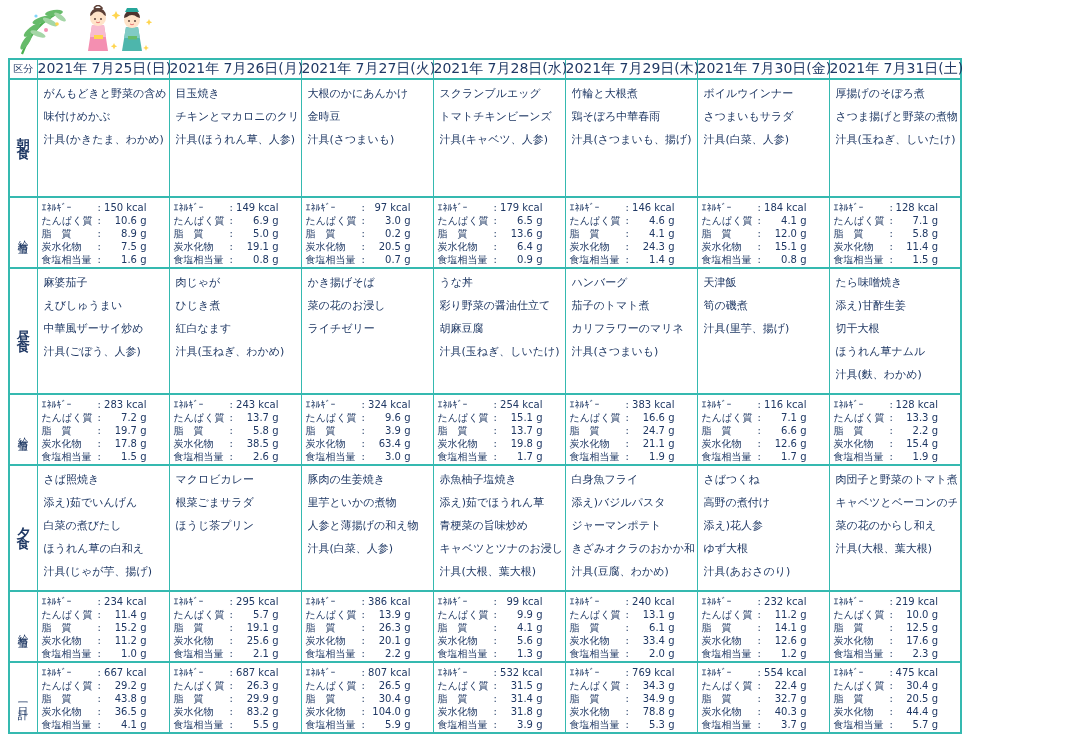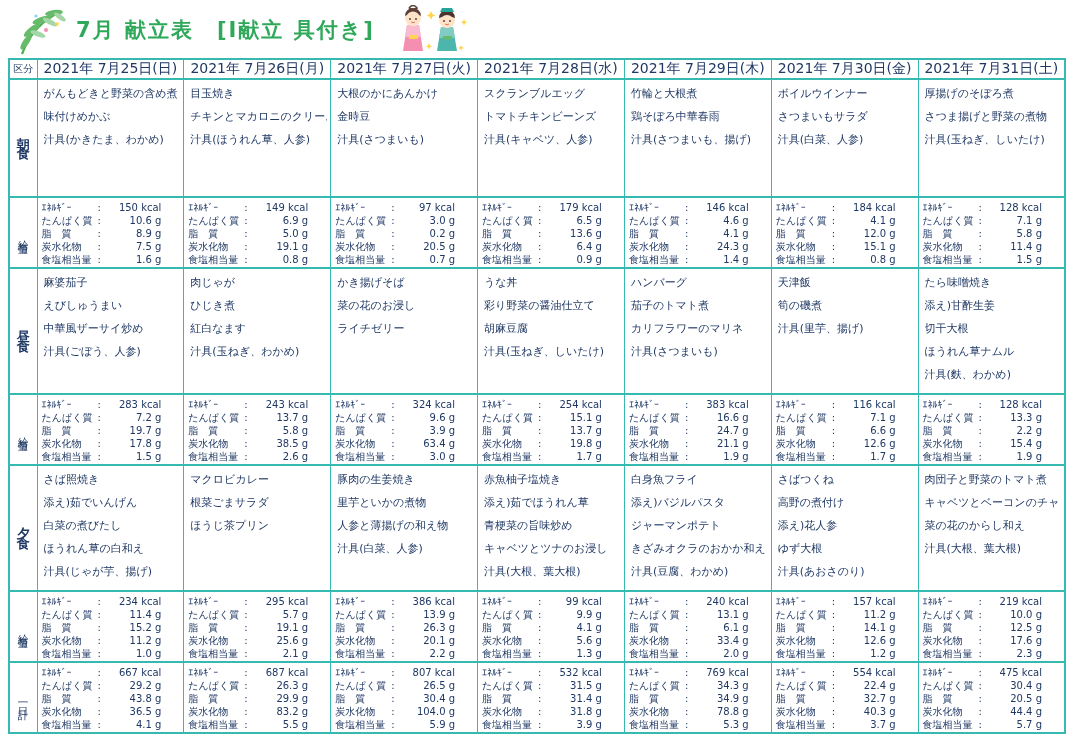--- a/index.html
+++ b/index.html
@@ -21,21 +21,21 @@
     padding-left:4px;margin-bottom:2px;
   }
   .bamboo{width:58px;height:52px;flex:0 0 auto;}
   .page-title{
     font-size:21px;font-weight:bold;color:var(--title);
     letter-spacing:2px;margin:0 10px 0 6px;white-space:nowrap;
   }
   .dolls{width:86px;height:50px;flex:0 0 auto;}
   
   table.menu{
-    width:1058px;border-collapse:collapse;table-layout:fixed;
+    width:954px;border-collapse:collapse;table-layout:fixed;
     border:2px solid var(--border);
   }
   th,td{
     border-left:1px solid var(--border);
     border-right:1px solid var(--border);
     border-top:2px solid var(--border);
     border-bottom:2px solid var(--border);
     padding:0;vertical-align:top;
   }
   thead th{
@@ -82,21 +82,20 @@
       <g fill="#a5d6a7">
         <ellipse cx="26" cy="30" rx="8" ry="2.6" transform="rotate(20 26 30)"></ellipse>
         <ellipse cx="38" cy="18" rx="8" ry="2.6" transform="rotate(28 38 18)"></ellipse>
         <ellipse cx="48" cy="13" rx="7" ry="2.4" transform="rotate(35 48 13)"></ellipse>
       </g>
       <circle cx="34" cy="26" r="2" fill="#f48fb1"></circle>
       <circle cx="45" cy="20" r="1.8" fill="#ffd54f"></circle>
       <circle cx="24" cy="12" r="1.6" fill="#81d4fa"></circle>
     </svg>
 
-    <h1 class="page-title">7月 献立表　[I献立 具付き]</h1>
 
     <svg class="dolls" viewBox="0 0 86 50" aria-hidden="true">
       <g>
         <path d="M22 20 L34 20 L38 46 L18 46 Z" fill="#f48fb1"></path>
         <path d="M22 20 L34 20 L36 32 L20 32 Z" fill="#f8bbd0"></path>
         <rect x="24" y="30" width="9" height="4" fill="#ffd54f"></rect>
         <circle cx="28" cy="13" r="8" fill="#ffe3c8"></circle>
         <path d="M20 11 a8 8 0 0 1 16 0 l-2 -1 a7 7 0 0 0 -12 0 Z" fill="#5d4037"></path>
         <path d="M24 3 q4 -5 8 0 q-4 3 -8 0" fill="none" stroke="#5d4037" stroke-width="1.6"></path>
         <circle cx="25" cy="14" r="0.9" fill="#4e342e"></circle>
@@ -795,21 +794,21 @@
             <div class="nutri-line">
               <span class="nutri-label">食塩相当量</span>
               <span class="nutri-colon">:</span>
               <span class="nutri-value">2.0 g</span>
             </div>
           </td>
           <td class="nutri-cell">
             <div class="nutri-line">
               <span class="nutri-label">ｴﾈﾙｷﾞｰ</span>
               <span class="nutri-colon">:</span>
-              <span class="nutri-value">157 kcal</span>
+              <span class="nutri-value">232 kcal</span>
             </div>
             <div class="nutri-line">
               <span class="nutri-label">たんぱく質</span>
               <span class="nutri-colon">:</span>
               <span class="nutri-value">11.2 g</span>
             </div>
             <div class="nutri-line">
               <span class="nutri-label">脂　質</span>
               <span class="nutri-colon">:</span>
               <span class="nutri-value">14.1 g</span>

